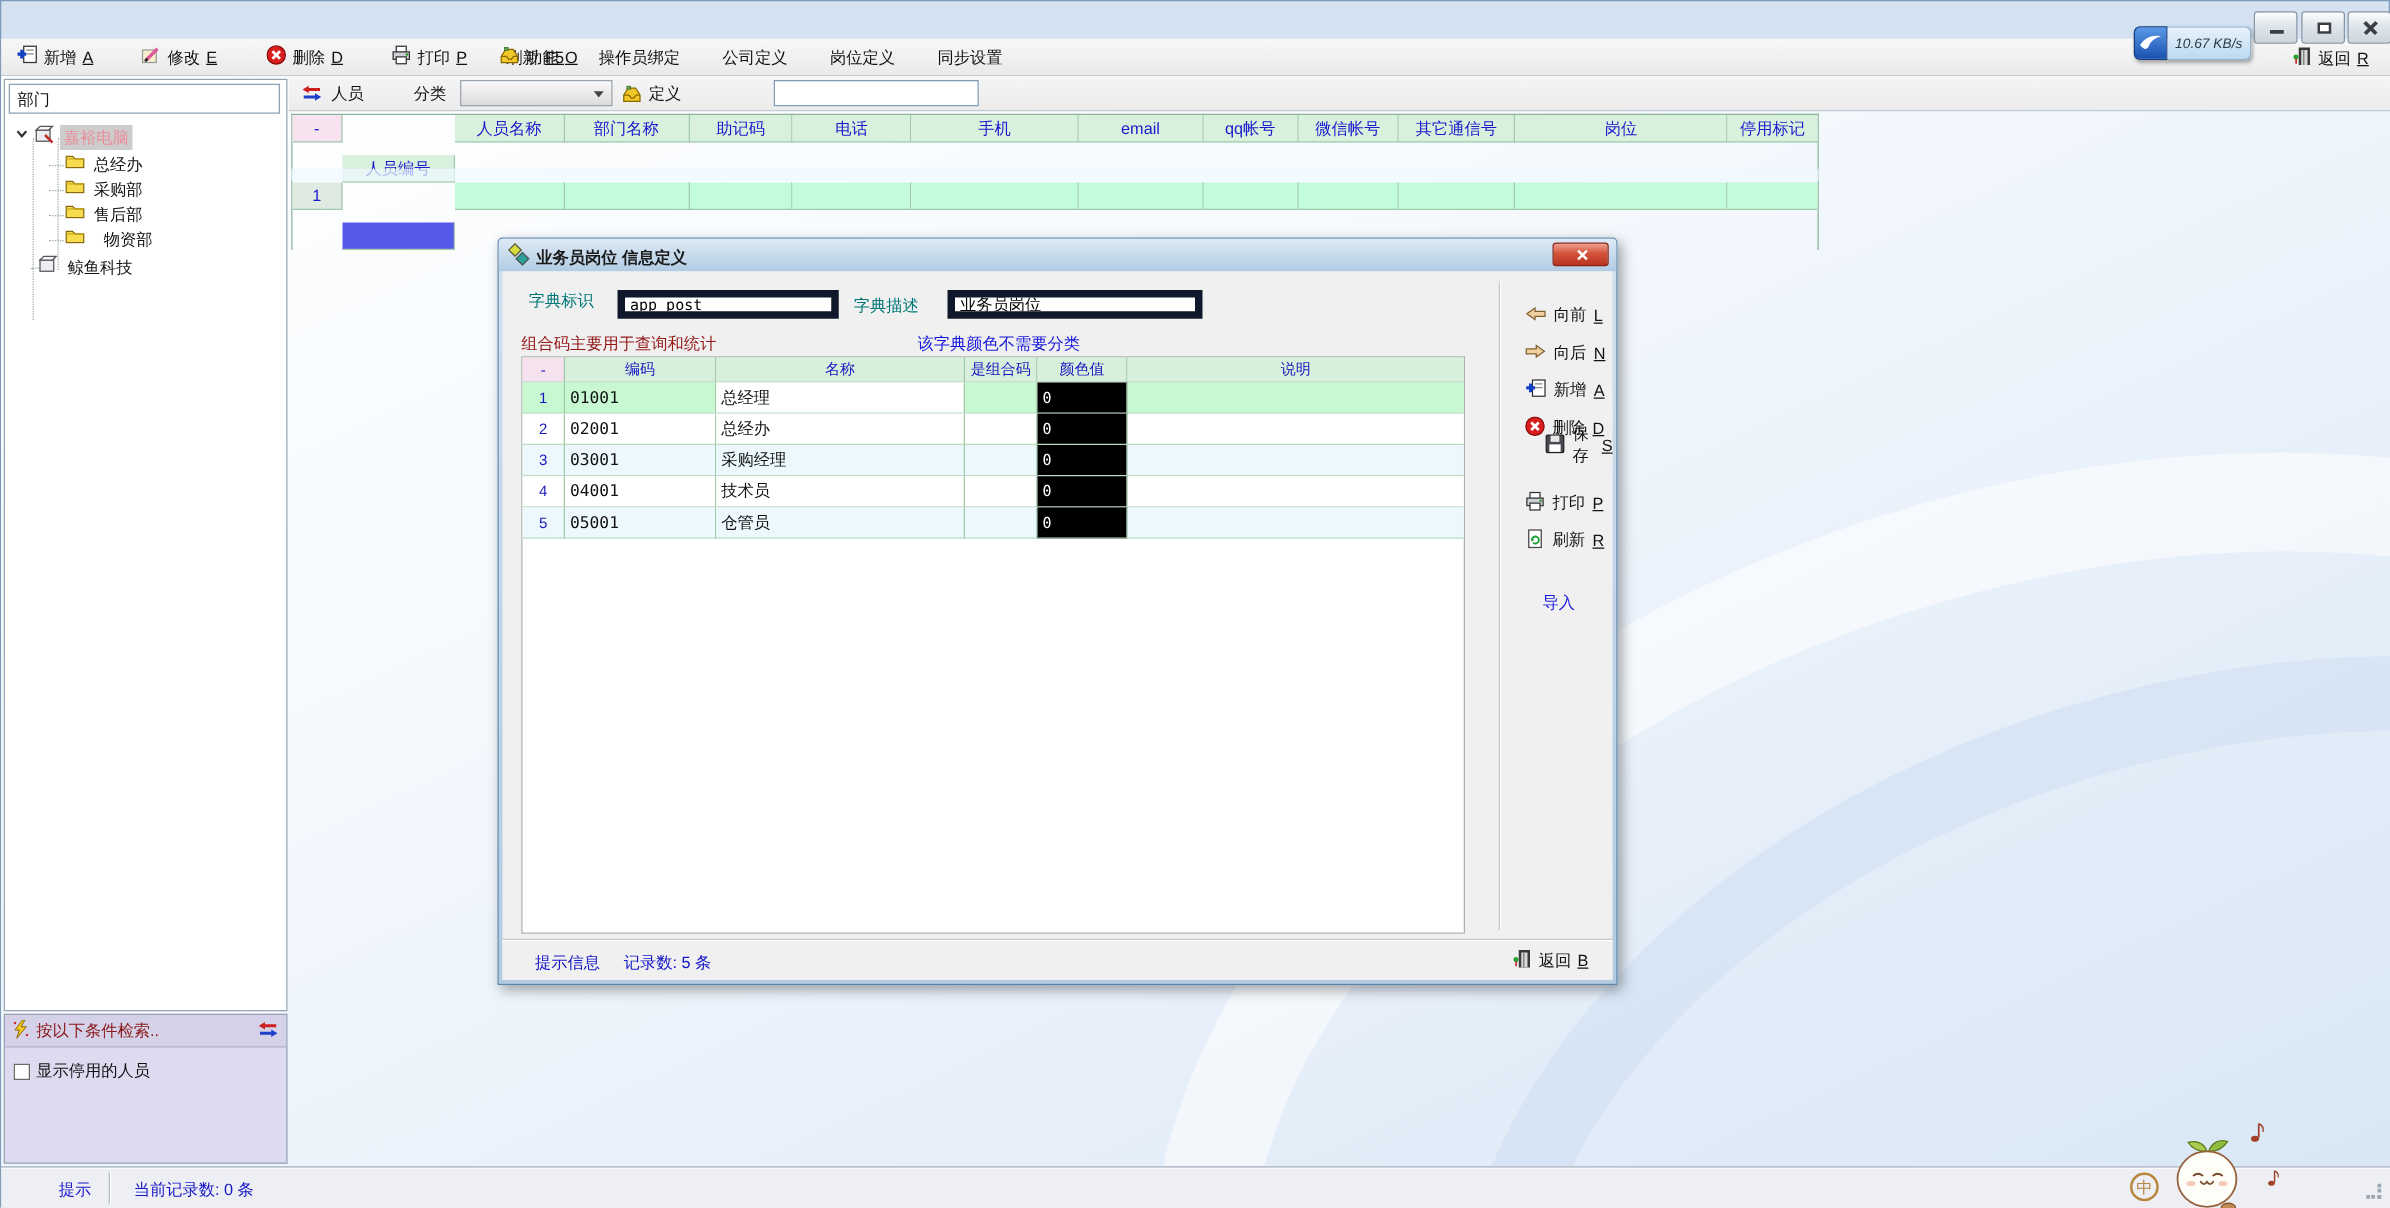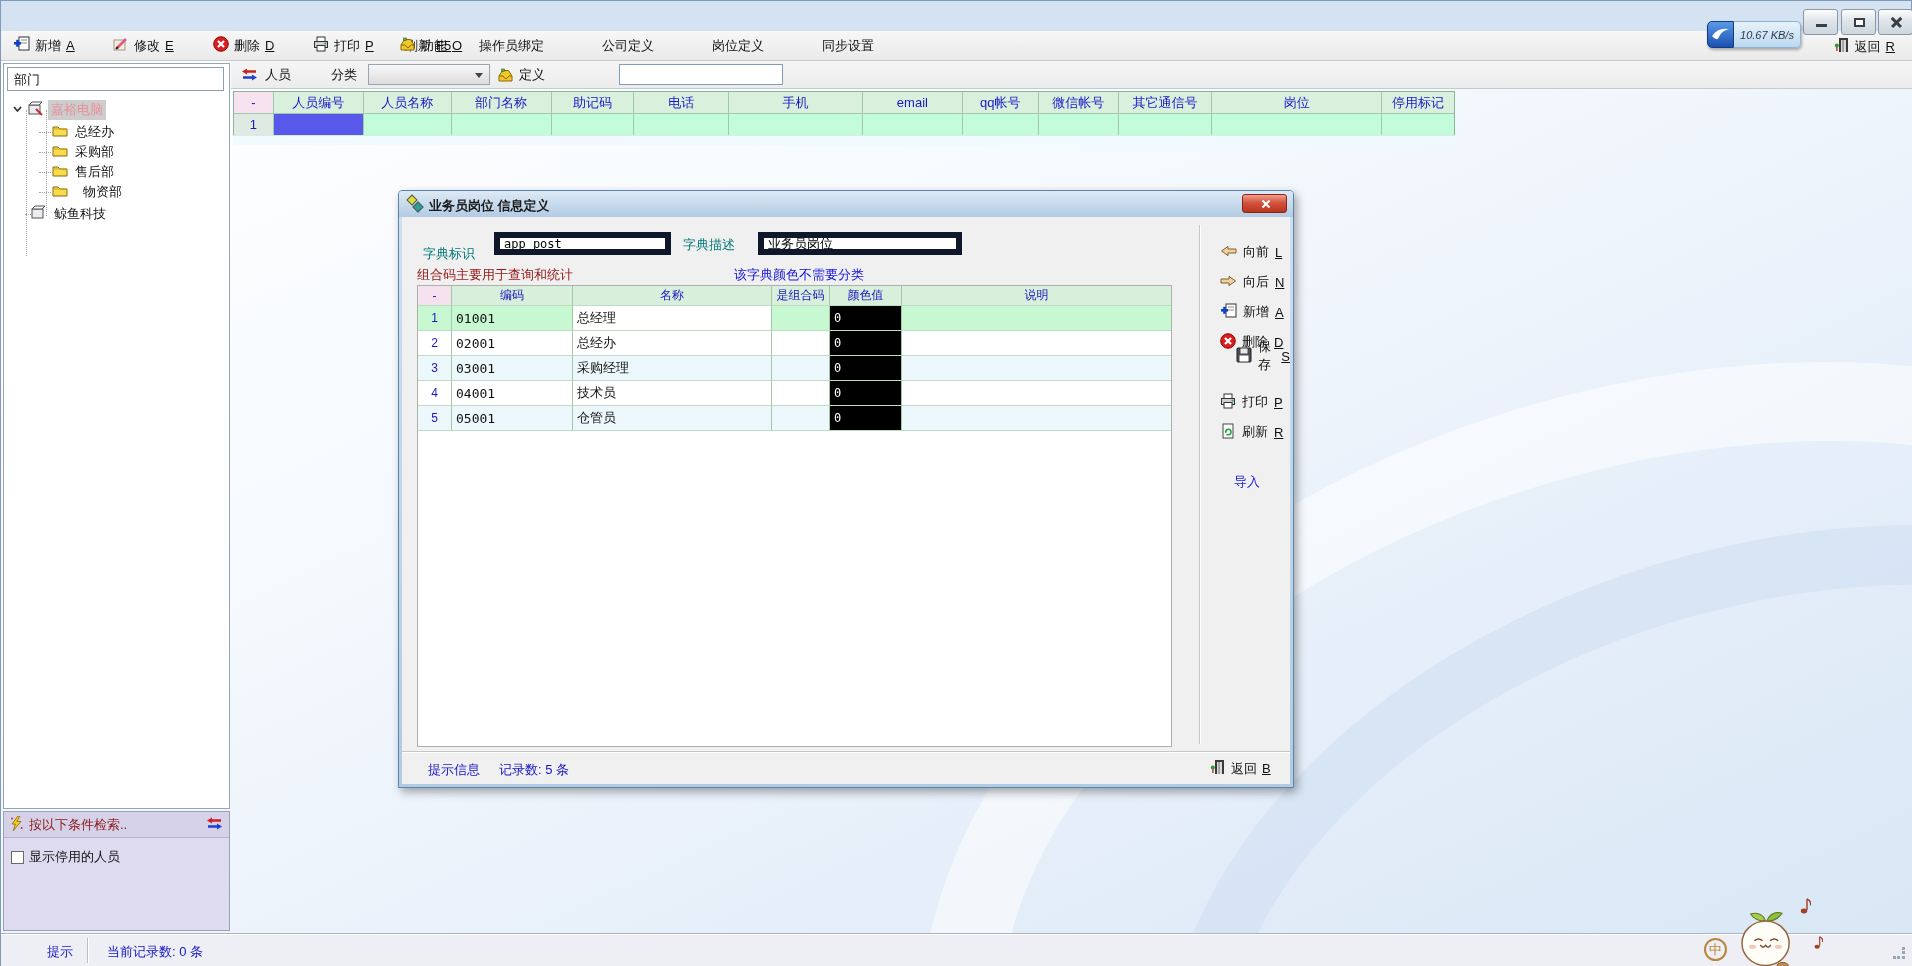--- a/index.html
+++ b/index.html
@@ -22,21 +22,21 @@
   .winbtn .bar { position:absolute; left:12px; bottom:7px; width:11px; height:3px; background:#3a3f44; }
   .winbtn .box { position:absolute; left:12px; top:8px; width:11px; height:9px; border:2px solid #3a3f44; background:#fff; }
   .xbar { position:absolute; left:11px; top:11px; width:13px; height:2.5px; background:#3a3f44; }
   .x1 { transform:rotate(45deg); } .x2 { transform:rotate(-45deg); }
 
   
   #toolbar { position:absolute; left:0; top:30px; width:1912px; height:30px;
     background:linear-gradient(#f7f7f7,#eaeaea); border-bottom:1px solid #c2cad2; }
   .tbtn { position:absolute; top:0; height:29px; display:flex; align-items:center; gap:5px; padding:0 4px; cursor:default; }
   .key { text-decoration:underline; }
-  #topmenu { position:absolute; left:478px; top:0; height:29px; display:flex; align-items:center; gap:58px; }
+  #topmenu { position:absolute; left:478px; top:0; height:29px; display:flex; align-items:center; gap:34px; }
   .menu-item { cursor:default; }
   #main-return { position:absolute; right:16px; top:4px; display:flex; align-items:center; gap:5px; }
 
   
   #speed { position:absolute; left:1706px; top:20px; width:94px; height:27px; z-index:40;
     display:flex; border-radius:5px; box-shadow:1px 2px 3px rgba(0,0,0,.3); }
   #speed .bird { width:27px; height:27px; border-radius:5px 0 0 5px;
     background:linear-gradient(#5a9ae8,#1a50b0); border:1px solid #123e80; }
   #speed .val { flex:1; border:1px solid #8fb4d4; border-left:none; border-radius:0 5px 5px 0;
     background:linear-gradient(#e8f2fb,#bcd9f0); font-size:11px; color:#2a3a4a;
@@ -47,21 +47,21 @@
     background:linear-gradient(155deg,#ffffff 0%,#f6fAfe 35%,#e8f0fa 65%,#d9e7f5 100%); }
   .swoosh { position:absolute; border-radius:50%; }
   .s1 { left:900px; top:330px; width:1500px; height:1000px; border:80px solid rgba(255,255,255,.55); transform:rotate(-18deg); }
   .s2 { left:1150px; top:480px; width:1300px; height:900px; border:60px solid rgba(205,222,242,.55); transform:rotate(-15deg); }
 
   
   #tree-panel { position:absolute; left:2px; top:62px; width:227px; height:746px;
     background:#fff; border:1px solid #98a4b2; }
   #dept-box { position:absolute; left:3px; top:3px; width:217px; height:24px;
     background:#fff; border:1px solid #8aa0b4; padding:3px 6px; }
-  .tree-row { position:absolute; height:20px; display:flex; align-items:center; gap:4px;font-family:Liberation Serif, serif; }
+  .tree-row { position:absolute; height:20px; display:flex; gap:4px;font-family:Liberation Serif, serif; }
   .tree-label { padding:1px 3px; }
   .tree-label.selected { background:#cdcdcd; color:#ea8e9a; }
   .dotline { position:absolute; border-left:1px dotted #9aa; }
   .dotstub { position:absolute; border-top:1px dotted #9aa; width:12px; }
 
   
   #search-panel { position:absolute; left:2px; top:810px; width:227px; height:120px;
     background:#dedbf0; border:1px solid #98a4b2; }
   #search-panel .hdr { position:absolute; left:0; top:0; width:100%; height:26px;
     background:#d5d1e8; border-bottom:1px solid #b8b4d0; display:flex; align-items:center; gap:6px; padding:0 6px; color:#8a1818; }
@@ -83,21 +83,21 @@
   
   #grid { position:absolute; left:232px; top:90px; width:1222px; border:1px solid #8cb49a; border-bottom:none; }
   .grow { display:flex; }
   .gcell { height:22px; border-right:1px solid #a2c9ae; border-bottom:1px solid #a2c9ae;
     display:flex; align-items:center; justify-content:center; color:#1818cc; font-size:13px; overflow:hidden; }
   .ghead .gcell { background:#d9f0dd; }
   .ghead .gcell.pink { background:#f7e3f0; }
   .gdata .gcell { background:#c3fcda; }
   .gdata .gcell.rownum { background:#dfeae2; }
   .gdata .gcell.selcell { background:#5659ea; }
-  .c0{width:40px;} .c1{width:90px;} .c2{width:88px;} .c3{width:100px;} .c4{width:83px;}
+  .c0{width:40px;} .c1{width:90px;margin-top:32px;} .c2{width:88px;} .c3{width:100px;} .c4{width:83px;}
   .c5{width:95px;} .c6{width:134px;} .c7{width:100px;} .c8{width:76px;} .c9{width:80px;}
   .c10{width:94px;} .c11{width:170px;} .c12{width:72px; border-right:none;}
   #grid-underglow { position:absolute; left:232px; top:134px; width:1222px; height:10px; background:#eefaff; opacity:.7; }
 
   
   #dialog { position:absolute; left:397px; top:189px; width:896px; height:598px;
     background:linear-gradient(#cfe0f0,#b2cbe2); border:1px solid #5a86ac; border-radius:4px 4px 0 0;
     box-shadow:3px 4px 10px rgba(0,0,0,.35); z-index:20; }
   #dlg-titlebar { position:absolute; left:0; top:0; width:100%; height:26px;
     background:linear-gradient(#dde9f5,#b2cce4); border-radius:3px 3px 0 0; }
@@ -404,21 +404,21 @@
           <i class="diamond g"></i>
       </span>
       <span id="dlg-title">业务员岗位 信息定义</span>
       <div id="dlg-close">
           <i class="xbar x1"></i>
           <i class="xbar x2"></i>
         </div>
     </div>
     <div id="dlg-client">
 
-      <span class="dlg-label" style="left:21px; top:28px;">字典标识</span>
+      <span class="dlg-label" style="left:21px; top:15px;">字典标识</span>
       <input class="dlg-input mono" style="left: 92px; top: 15px; width: 177px;" value="app_post">
       <span class="dlg-label" style="left:281px; top:19px;">字典描述</span>
       <input class="dlg-input" style="left: 356px; top: 15px; width: 204px; font-size: 13px;" value="业务员岗位">
 
       <span id="note-red">组合码主要用于查询和统计</span>
       <span id="note-blue">该字典颜色不需要分类</span>
 
       <div id="dlg-panel">
         <div class="drow dhead">
           <div class="dcell pink d0">-</div>

